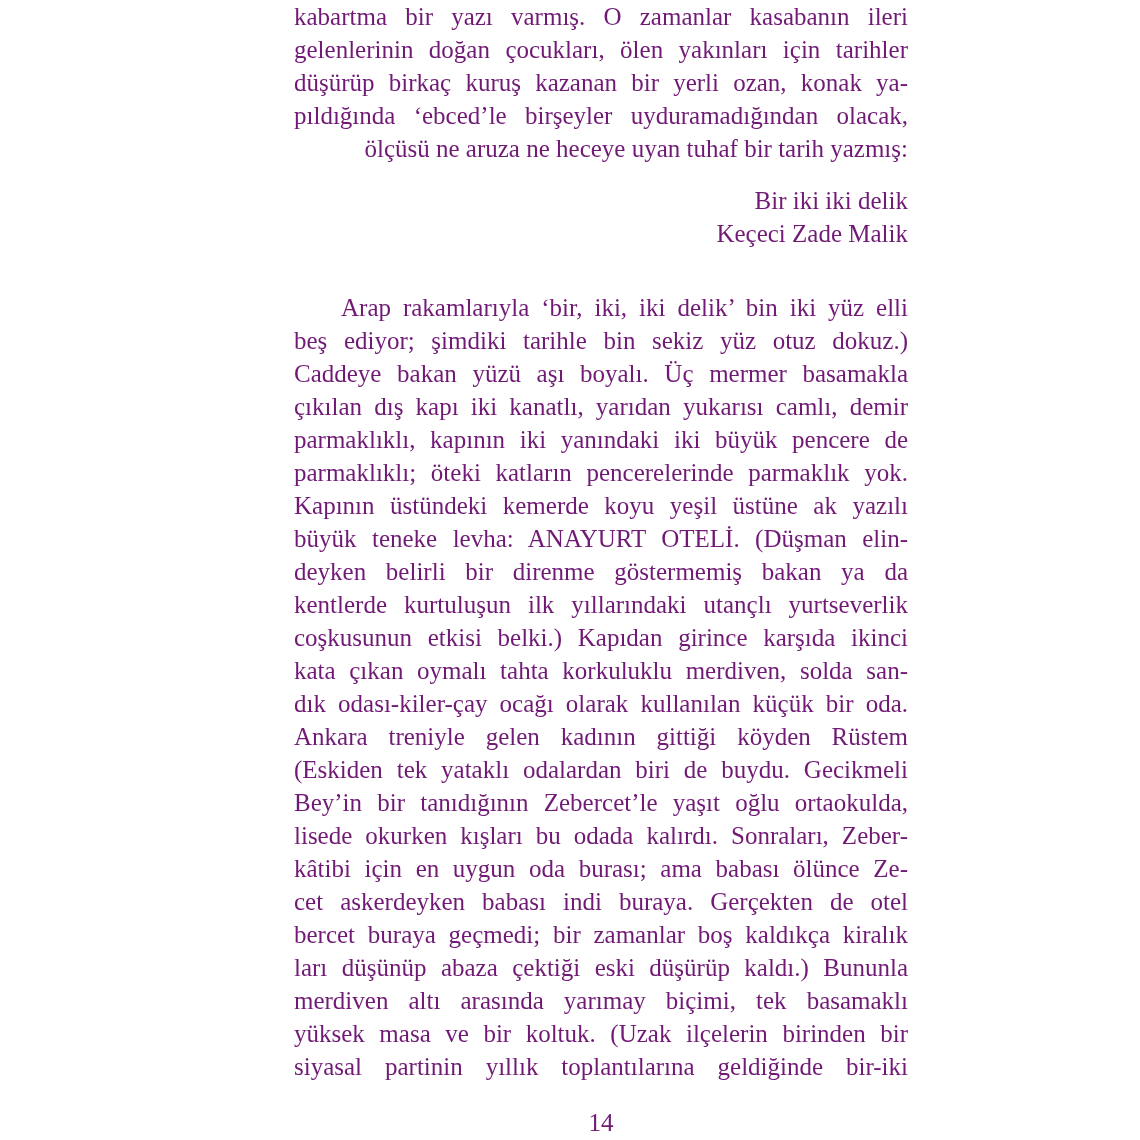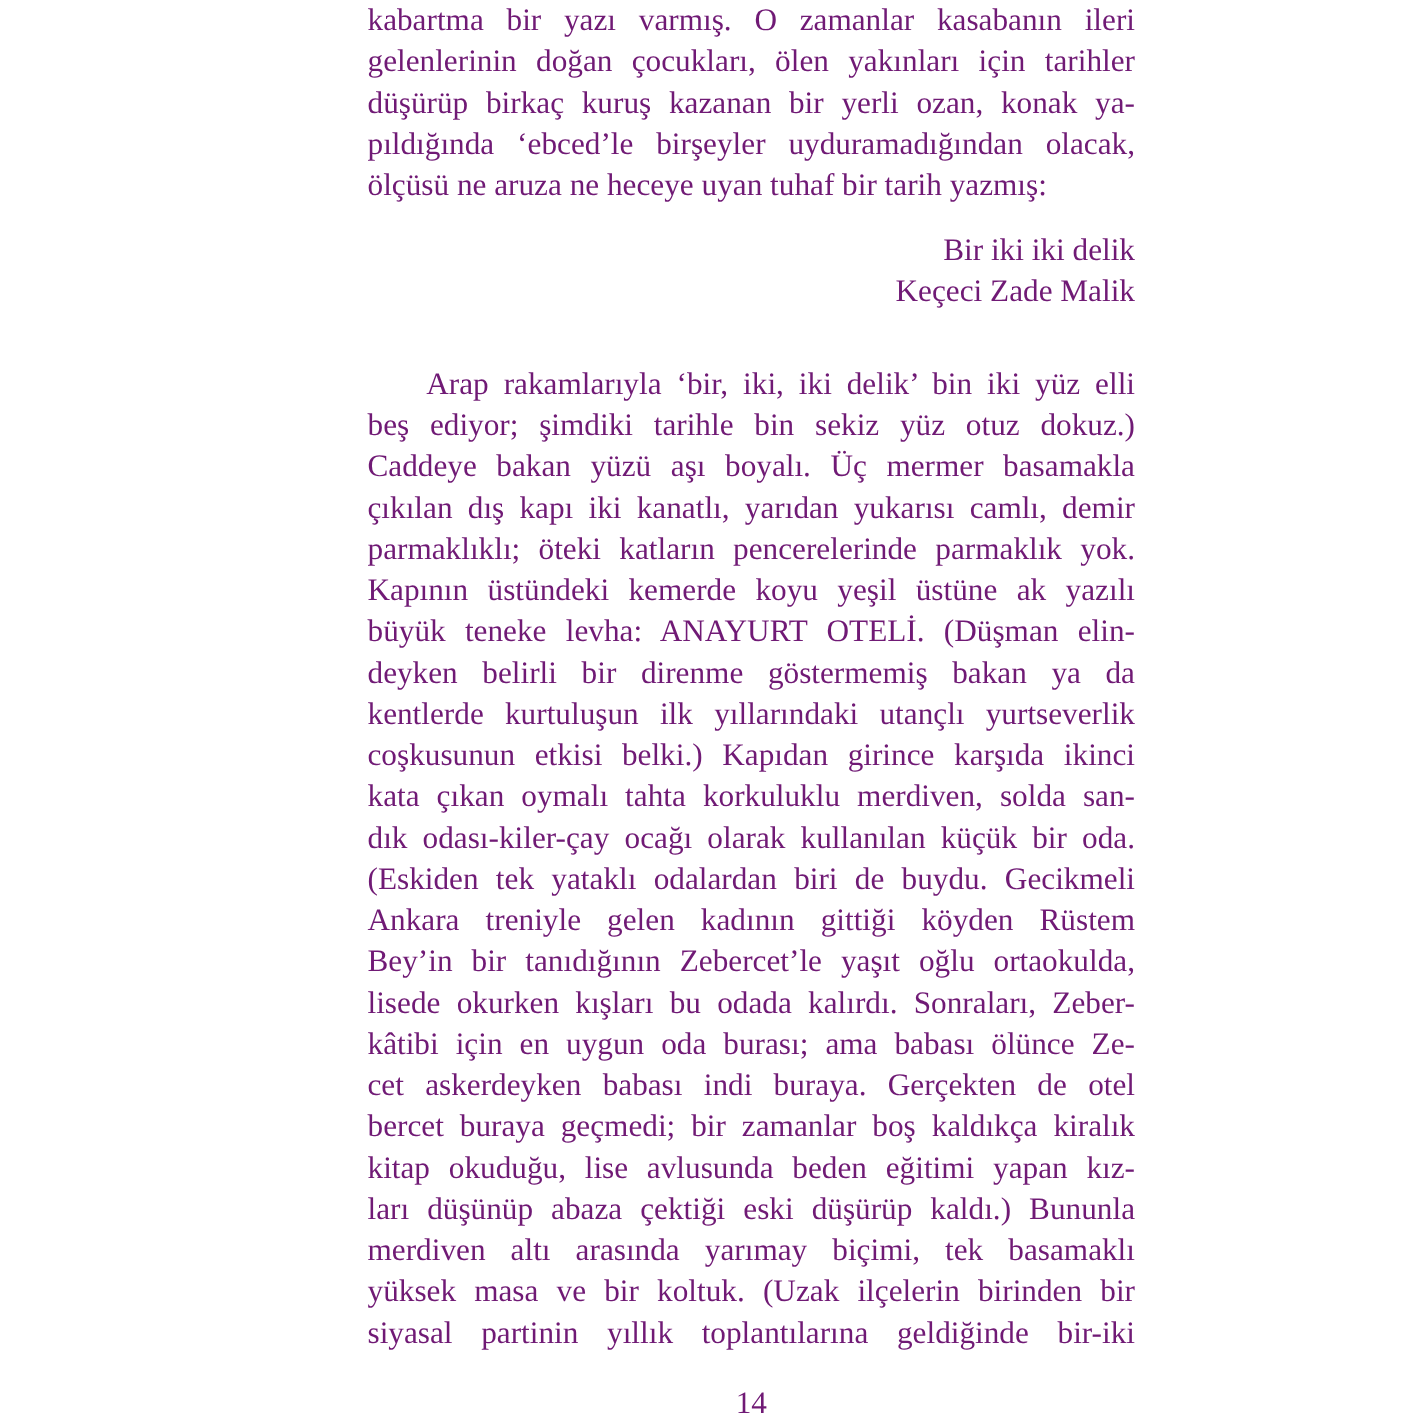--- a/index.html
+++ b/index.html
@@ -20,21 +20,21 @@
     position: absolute;
     left: 263px;
     top: 0;
     width: 614px;
     font-size: 25px;
     line-height: 33px;
     -webkit-font-smoothing: antialiased;
   }
   .para { margin: 0; }
   .line {
-    text-align: left;
+    text-align: right;
     white-space: normal;
     overflow: visible;
   }
   .line.just {
     text-align: justify;
     text-align-last: justify;
   }
   .line.indent {
     text-indent: 47px;
   }
@@ -70,36 +70,36 @@
       </div>
       <div class="para verse">
         <div class="line">Bir iki iki delik</div>
         <div class="line">Keçeci Zade Malik</div>
       </div>
       <div class="para body">
         <div class="line just indent">Arap rakamlarıyla ‘bir, iki, iki delik’ bin iki yüz elli</div>
         <div class="line just">beş ediyor; şimdiki tarihle bin sekiz yüz otuz dokuz.)</div>
         <div class="line just">Caddeye bakan yüzü aşı boyalı. Üç mermer basamakla</div>
         <div class="line just">çıkılan dış kapı iki kanatlı, yarıdan yukarısı camlı, demir</div>
+        <div class="line just">parmaklıklı, kapının iki yanındaki iki büyük pencere de</div>
         <div class="line just">parmaklıklı; öteki katların pencerelerinde parmaklık yok.</div>
         <div class="line just">Kapının üstündeki kemerde koyu yeşil üstüne ak yazılı</div>
         <div class="line just">büyük teneke levha: ANAYURT OTELİ. (Düşman elin-</div>
         <div class="line just">deyken belirli bir direnme göstermemiş bakan ya da</div>
         <div class="line just">kentlerde kurtuluşun ilk yıllarındaki utançlı yurtseverlik</div>
         <div class="line just">coşkusunun etkisi belki.) Kapıdan girince karşıda ikinci</div>
         <div class="line just">kata çıkan oymalı tahta korkuluklu merdiven, solda san-</div>
         <div class="line just">dık odası-kiler-çay ocağı olarak kullanılan küçük bir oda.</div>
+        <div class="line just">Ankara treniyle gelen kadının gittiği köyden Rüstem</div>
         <div class="line just">(Eskiden tek yataklı odalardan biri de buydu. Gecikmeli</div>
-        <div class="line just">Ankara treniyle gelen kadının gittiği köyden Rüstem</div>
         <div class="line just">Bey’in bir tanıdığının Zebercet’le yaşıt oğlu ortaokulda,</div>
         <div class="line just">lisede okurken kışları bu odada kalırdı. Sonraları, Zeber-</div>
         <div class="line just">kâtibi için en uygun oda burası; ama babası ölünce Ze-</div>
         <div class="line just">cet askerdeyken babası indi buraya. Gerçekten de otel</div>
         <div class="line just">bercet buraya geçmedi; bir zamanlar boş kaldıkça kiralık</div>
-        <div class="line just">kitap okuduğu, lise avlusunda beden eğitimi yapan kız-</div>
         <div class="line just">ları düşünüp abaza çektiği eski düşürüp kaldı.) Bununla</div>
         <div class="line just">merdiven altı arasında yarımay biçimi, tek basamaklı</div>
         <div class="line just">yüksek masa ve bir koltuk. (Uzak ilçelerin birinden bir</div>
         <div class="line just">siyasal partinin yıllık toplantılarına geldiğinde bir-iki</div>
       </div>
     </div>
   <div class="page-number">14</div>
 </div>
 
 </body></html>

